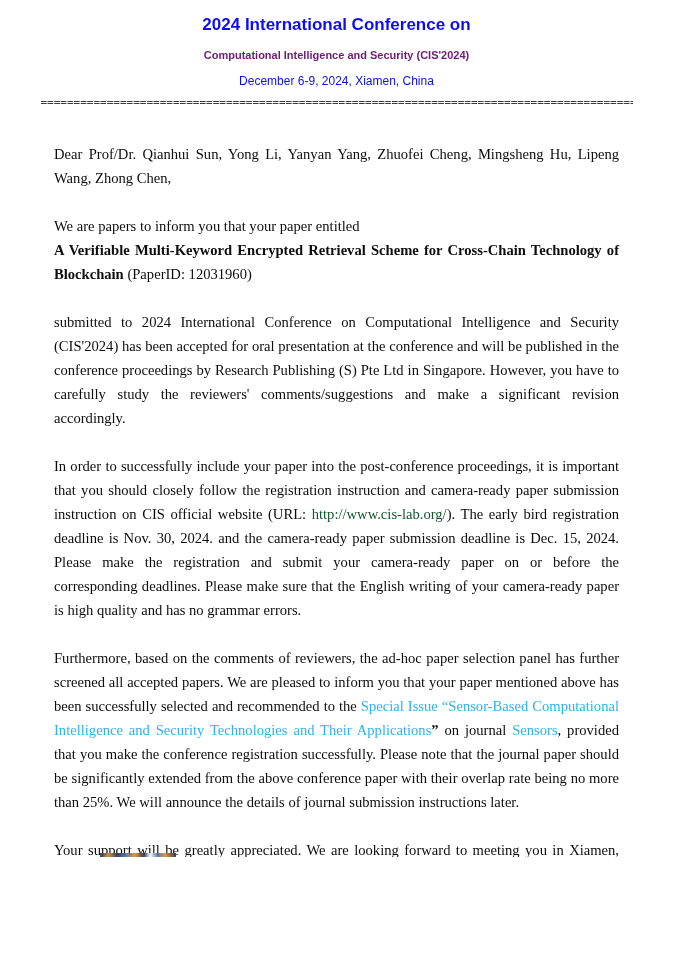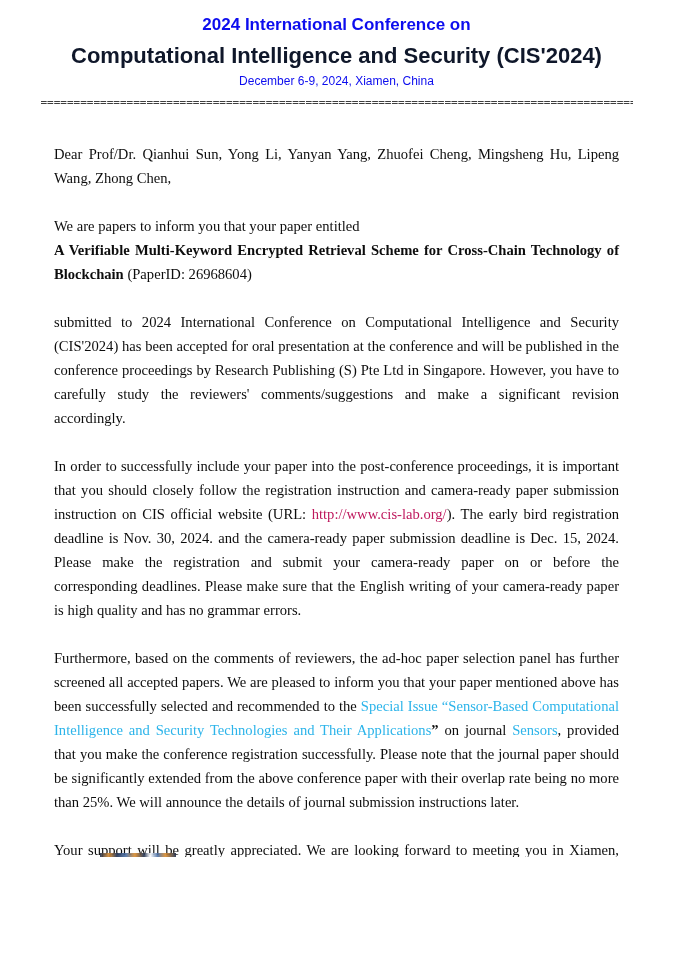--- a/index.html
+++ b/index.html
@@ -12,23 +12,23 @@
     color:#0d0d0d;
   }
   
   .header { text-align:center; padding-top:10px; }
   .title-line-1 {
     color:#0d0dee;
     font-family:"Liberation Sans", sans-serif;
     font-weight:bold; font-size:17px; line-height:30px;
   }
   .title-line-2 {
-    color:#0f172a;
+    color:#701a75;
     font-family:"Liberation Sans", sans-serif;
-    font-weight:bold; font-size:22px; line-height:31px;
+    font-weight:bold; font-size:11px; line-height:31px;
   }
   .date-line {
     color:#0d0dee;
     font-family:"Liberation Sans", sans-serif;
     font-weight:normal; font-size:12px; line-height:20px;
   }
   .separator {
     width:592px; margin:6px auto 0;
     overflow:hidden; white-space:nowrap;
     color:#3d3d3d;
@@ -40,21 +40,21 @@
     padding:0 53px;
     font-size:14.6px; line-height:24px;
     text-align:justify;
   }
   .letter p { margin:1px; }
   .p-greeting   { margin-top:34px !important; }
   .p-std        { margin-top:24px !important; }
   .p-closing    { margin-top:56px !important; }
   .block { display:block; }
   .bold  { font-weight:bold; }
-  .link  { color:#be185d; text-decoration:none; cursor:pointer; }
+  .link  { color:#14532d; text-decoration:none; cursor:pointer; }
   .cyan  { color:#2cb4ea; }
   .quote-bold { font-weight:bold; color:#0d0d0d; }
   
   .cutoff-sliver {
     position:absolute; left:100px; bottom:0;
     width:76px; height:4px;
     background:linear-gradient(90deg,
       #20304f 0%, #d98a2b 12%, #20304f 22%, #4a6fa5 34%, #d98a2b 46%,
       #20304f 58%, #ffffff 66%, #4a6fa5 76%, #d98a2b 86%, #20304f 100%);
     opacity:.9;
@@ -73,21 +73,21 @@
   </div>
 
   <div class="letter">
 
     <p class="p-greeting">
       <span>Dear Prof/Dr. Qianhui Sun, Yong Li, Yanyan Yang, Zhuofei Cheng, Mingsheng Hu, Lipeng Wang, Zhong Chen,</span>
     </p>
 
     <p class="p-std">
       <span class="block">We are papers to inform you that your paper entitled</span>
-      <span class="bold">A Verifiable Multi-Keyword Encrypted Retrieval Scheme for Cross-Chain Technology of Blockchain</span><span> (PaperID: 26968604)</span>
+      <span class="bold">A Verifiable Multi-Keyword Encrypted Retrieval Scheme for Cross-Chain Technology of Blockchain</span><span> (PaperID: 12031960)</span>
     </p>
 
     <p class="p-std">
       <span>submitted to 2024 International Conference on Computational Intelligence and Security (CIS'2024) has been accepted for oral presentation at the conference and will be published in the conference proceedings by Research Publishing (S) Pte Ltd in Singapore. However, you have to carefully study the reviewers' comments/suggestions and make a significant revision accordingly.</span>
     </p>
 
     <p class="p-std">
       <span>In order to successfully include your paper into the post-conference proceedings, it is important that you should closely follow the registration instruction and camera-ready paper submission instruction on CIS official website (URL: </span><a class="link">http://www.cis-lab.org/</a><span>). The early bird registration deadline is Nov. 30, 2024. and the camera-ready paper submission deadline is Dec. 15, 2024. Please make the registration and submit your camera-ready paper on or before the corresponding deadlines. Please make sure that the English writing of your camera-ready paper is high quality and has no grammar errors.</span>
     </p>
 

